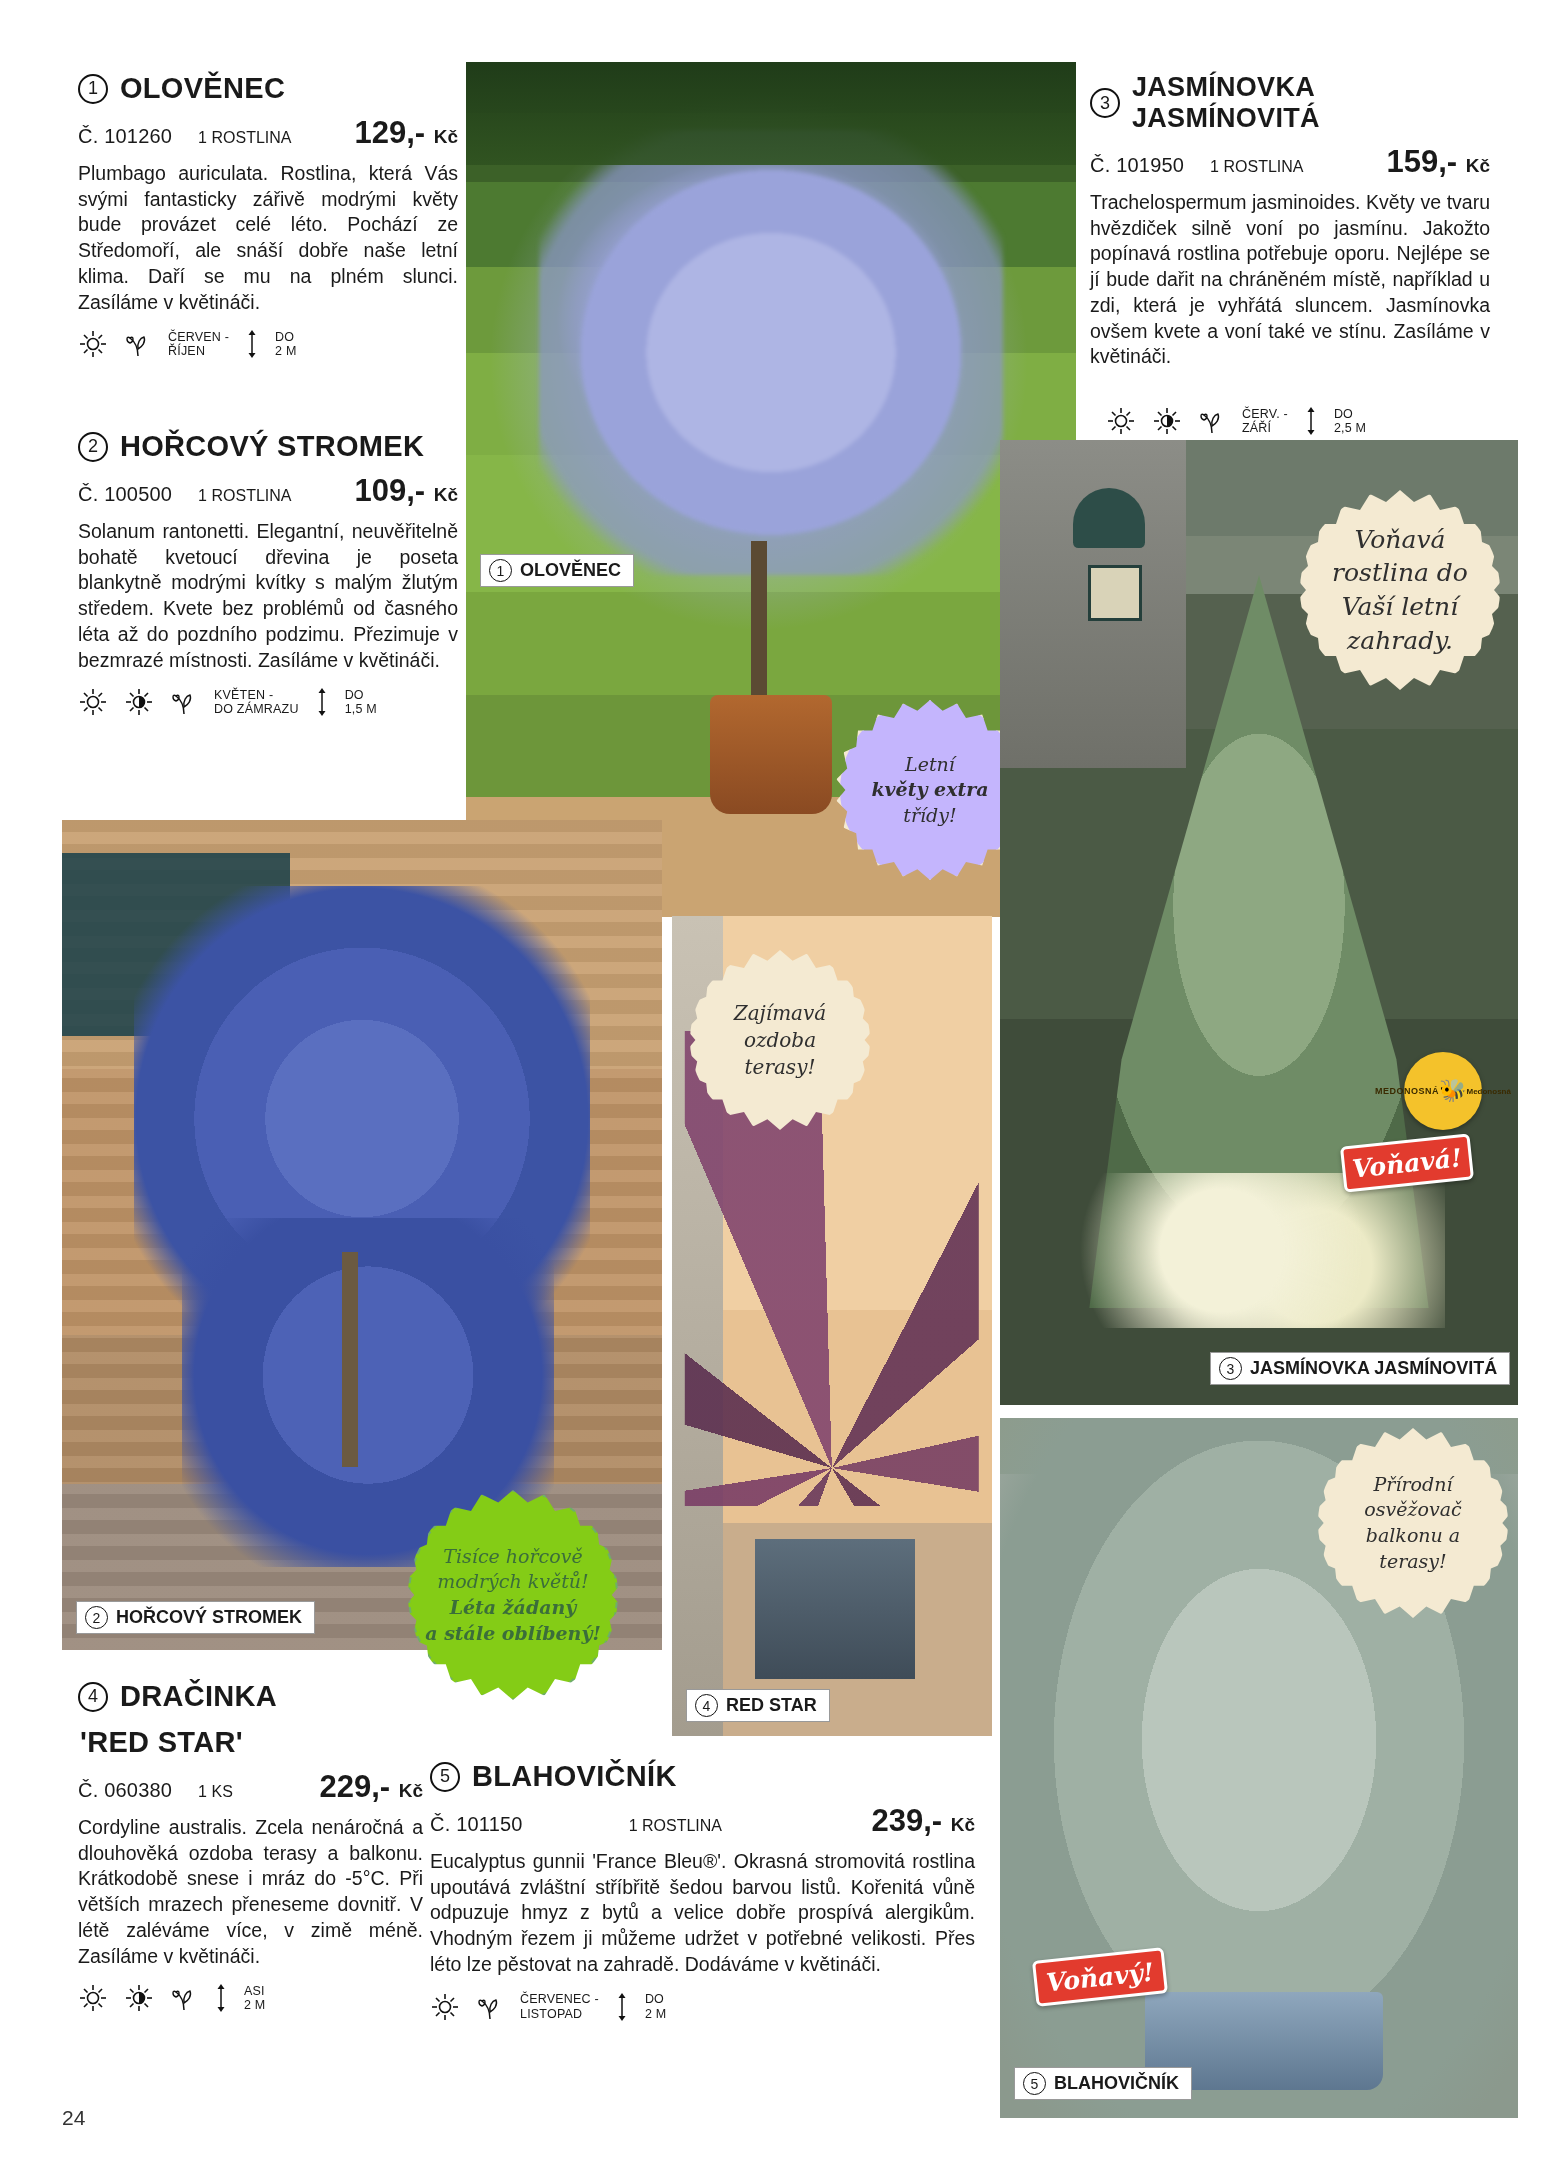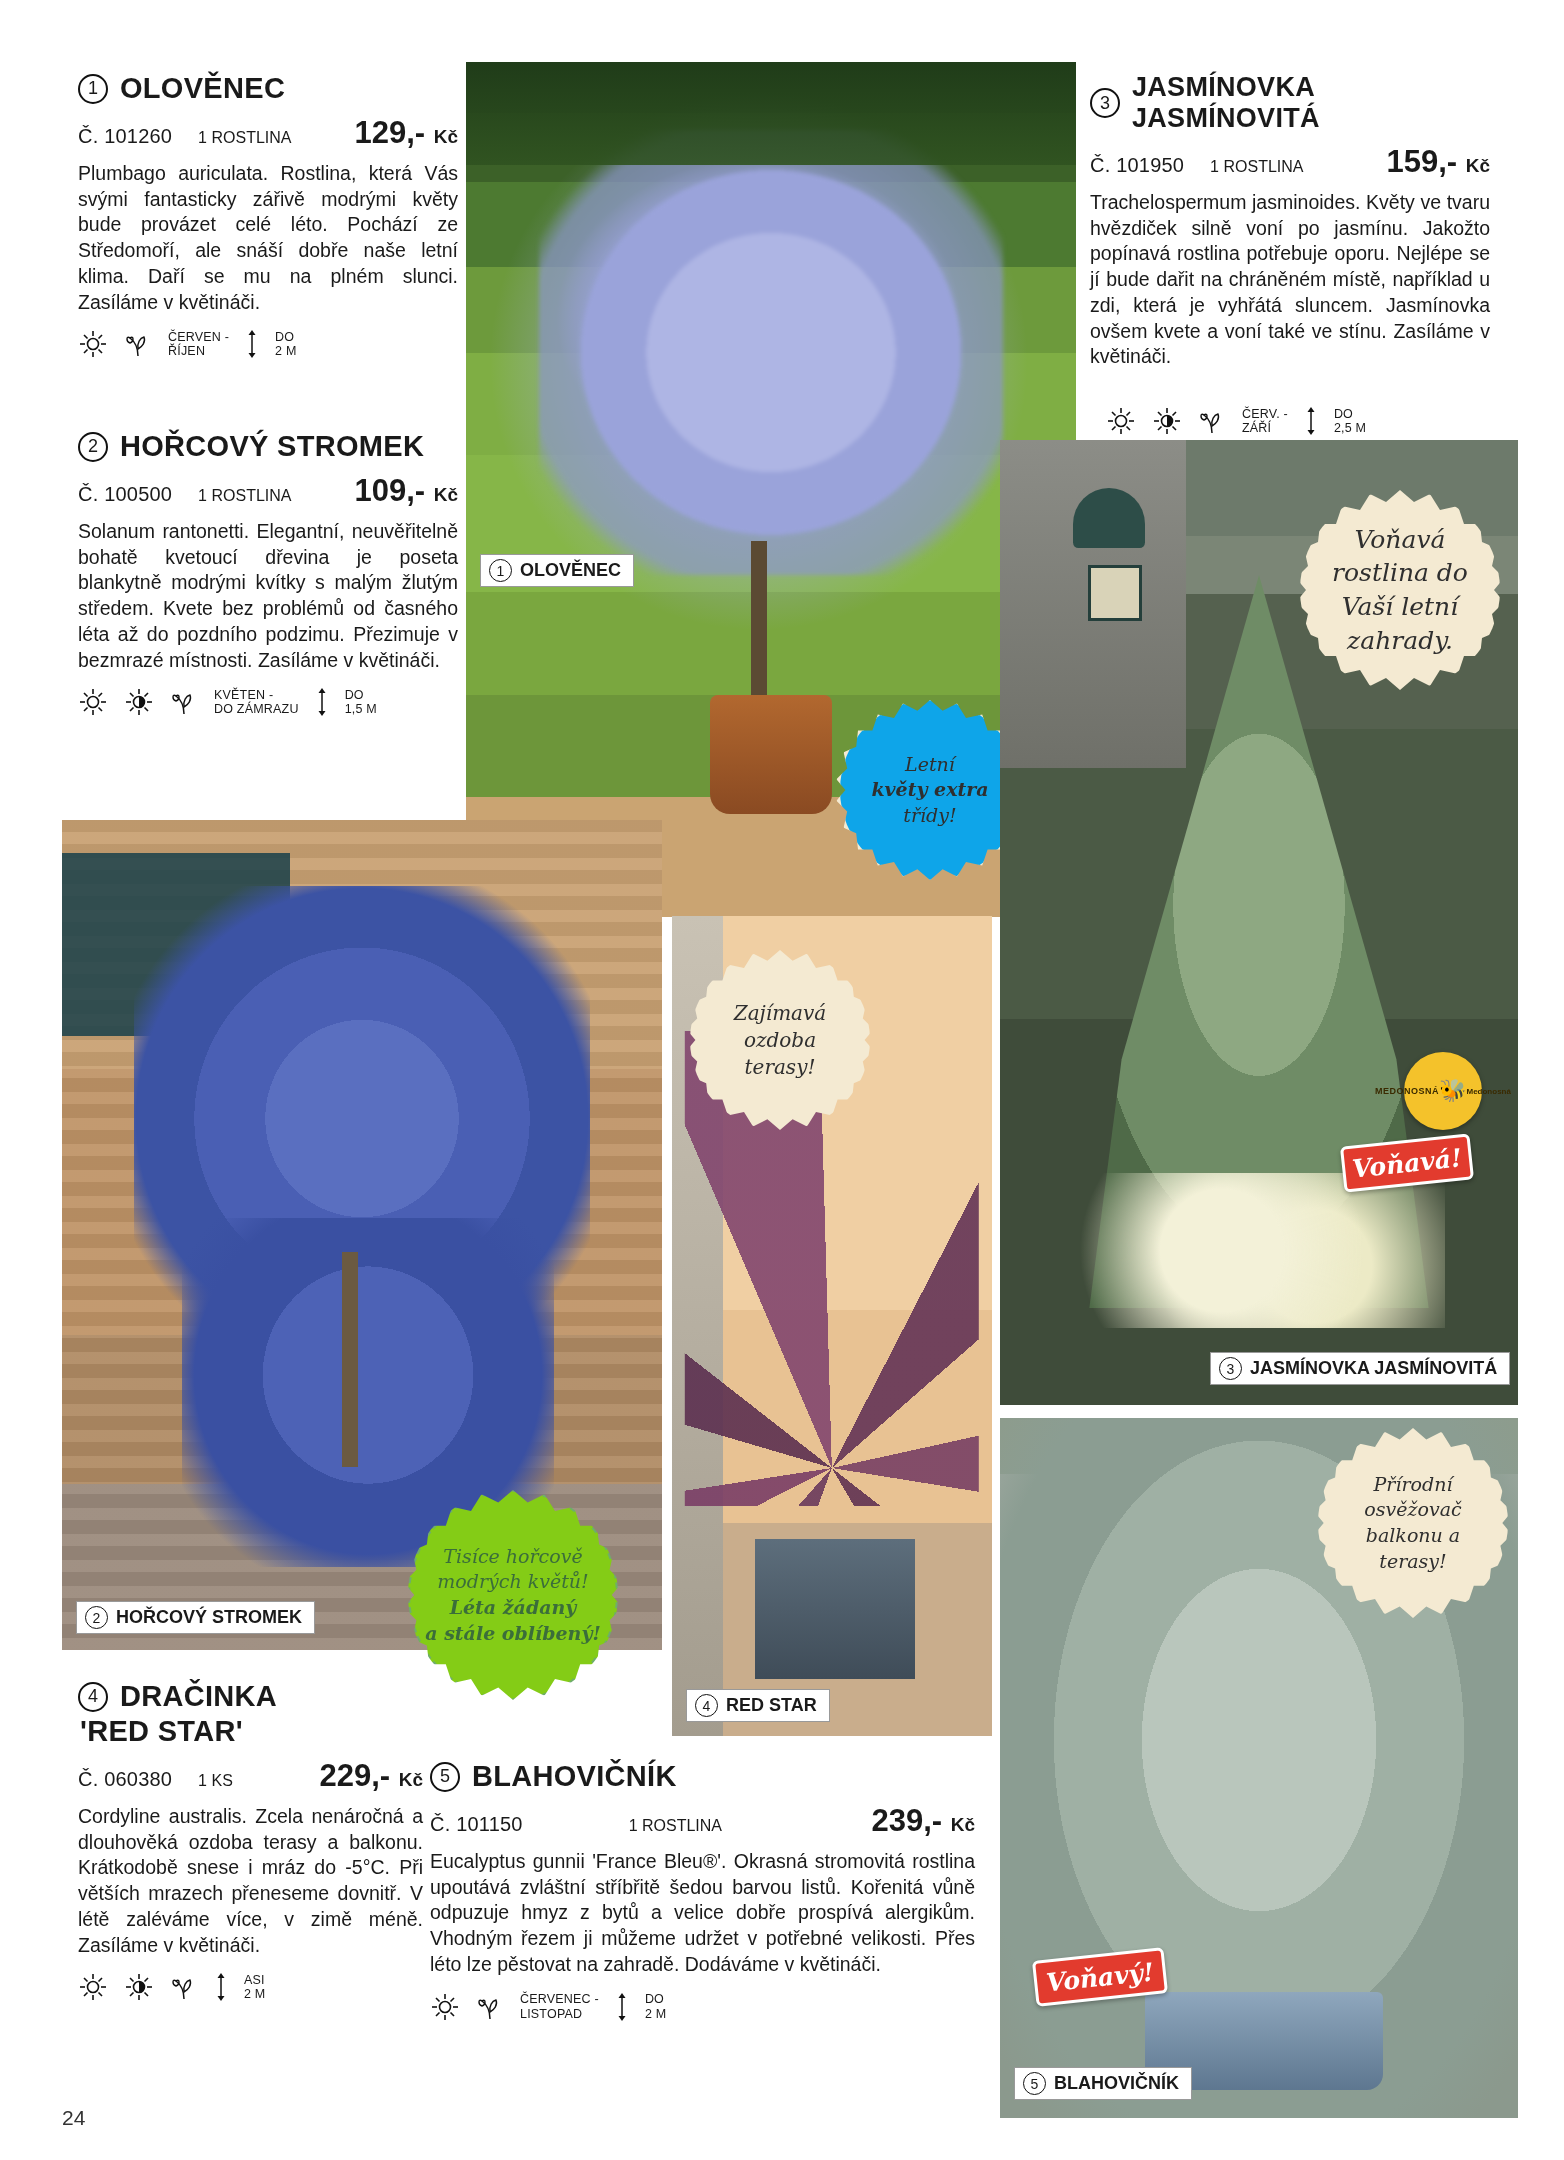--- a/index.html
+++ b/index.html
@@ -246,21 +246,21 @@
     <div style="position:absolute;left:48%;top:56%;width:16px;height:18%;background:#5b4a33;transform:translateX(-50%);"></div>
     <div style="position:absolute;left:40%;top:74%;width:20%;height:14%;background:linear-gradient(#b2682f,#8a4a22);border-radius:8px 8px 20px 20px;"></div>
     <div style="position:absolute;left:0;top:0;width:100%;height:12%;background:linear-gradient(#1e3a18,#2f5220);opacity:.9"></div>
     <div class="cap" style="left:14px;bottom:330px;">
       <div class="num-circle">1</div>
       <span>OLOVĚNEC</span>
     </div>
   </div>
 
   <div class="seal" style="left:840px;top:700px;width:180px;height:180px;
-              background:#0ea5e9;
+              background:#c4b5fd;
               box-shadow:0 0 0 4px #f4ead2;
               clip-path:polygon(50% 0%,57% 6%,65% 2%,70% 10%,79% 8%,82% 17%,90% 17%,91% 26%,98% 29%,96% 38%,102% 44%,97% 50%,102% 56%,96% 62%,98% 71%,91% 74%,90% 83%,82% 83%,79% 92%,70% 90%,65% 98%,57% 94%,50% 100%,43% 94%,35% 98%,30% 90%,21% 92%,18% 83%,10% 83%,9% 74%,2% 71%,4% 62%,-2% 56%,3% 50%,-2% 44%,4% 38%,2% 29%,9% 26%,10% 17%,18% 17%,21% 8%,30% 10%,35% 2%,43% 6%);">
     <div class="seal-in" style="font-size:19px;">
       <span><i>Letní</i><br><b style="font-weight:700"><i>květy extra</i></b><br><i>třídy!</i></span>
     </div>
   </div>
 
   <div class="photo" style="left:1000px;top:440px;width:518px;height:965px;
               background:
                 linear-gradient(#6d7a6b 0 10%, #7b8676 10% 16%, #55614f 16% 30%, #4b5a45 30% 60%, #3f4c3a 60% 100%);">
@@ -354,21 +354,21 @@
     <div class="seal-in" style="font-size:19px;">
       <span><i>Přírodní</i><br><i>osvěžovač</i><br><i>balkonu a</i><br><i>terasy!</i></span>
     </div>
   </div>
 
   <div style="position:absolute;left:78px;top:1680px;width:345px;">
     <div class="prod-head">
       <div class="num-circle">4</div>
       <div class="prod-title">DRAČINKA</div>
     </div>
-    <div class="prod-title2" style="margin-left:2px;margin-top:2px;">'RED STAR'</div>
+    <div class="prod-title2" style="margin-left:2px;margin-top:13px;">'RED STAR'</div>
     <div class="meta-row">
       <span class="code">Č. 060380</span>
       <span class="unit">1 KS</span>
       <span class="price"><span>229,-</span> <span class="kc">Kč</span></span>
     </div>
     <div class="desc">Cordyline australis. Zcela nenáročná a dlouhověká ozdoba terasy a balkonu. Krátkodobě snese i mráz do -5°C. Při větších mrazech přeneseme dovnitř. V létě zaléváme více, v zimě méně. Zasíláme v květináči.</div>
     <div class="icons">
       <svg class="ico" width="30" height="30" viewBox="0 0 30 30">
         <circle cx="15" cy="15" r="5.5" fill="none" stroke="#111" stroke-width="1.6"></circle>
         <g stroke="#111" stroke-width="1.6">

